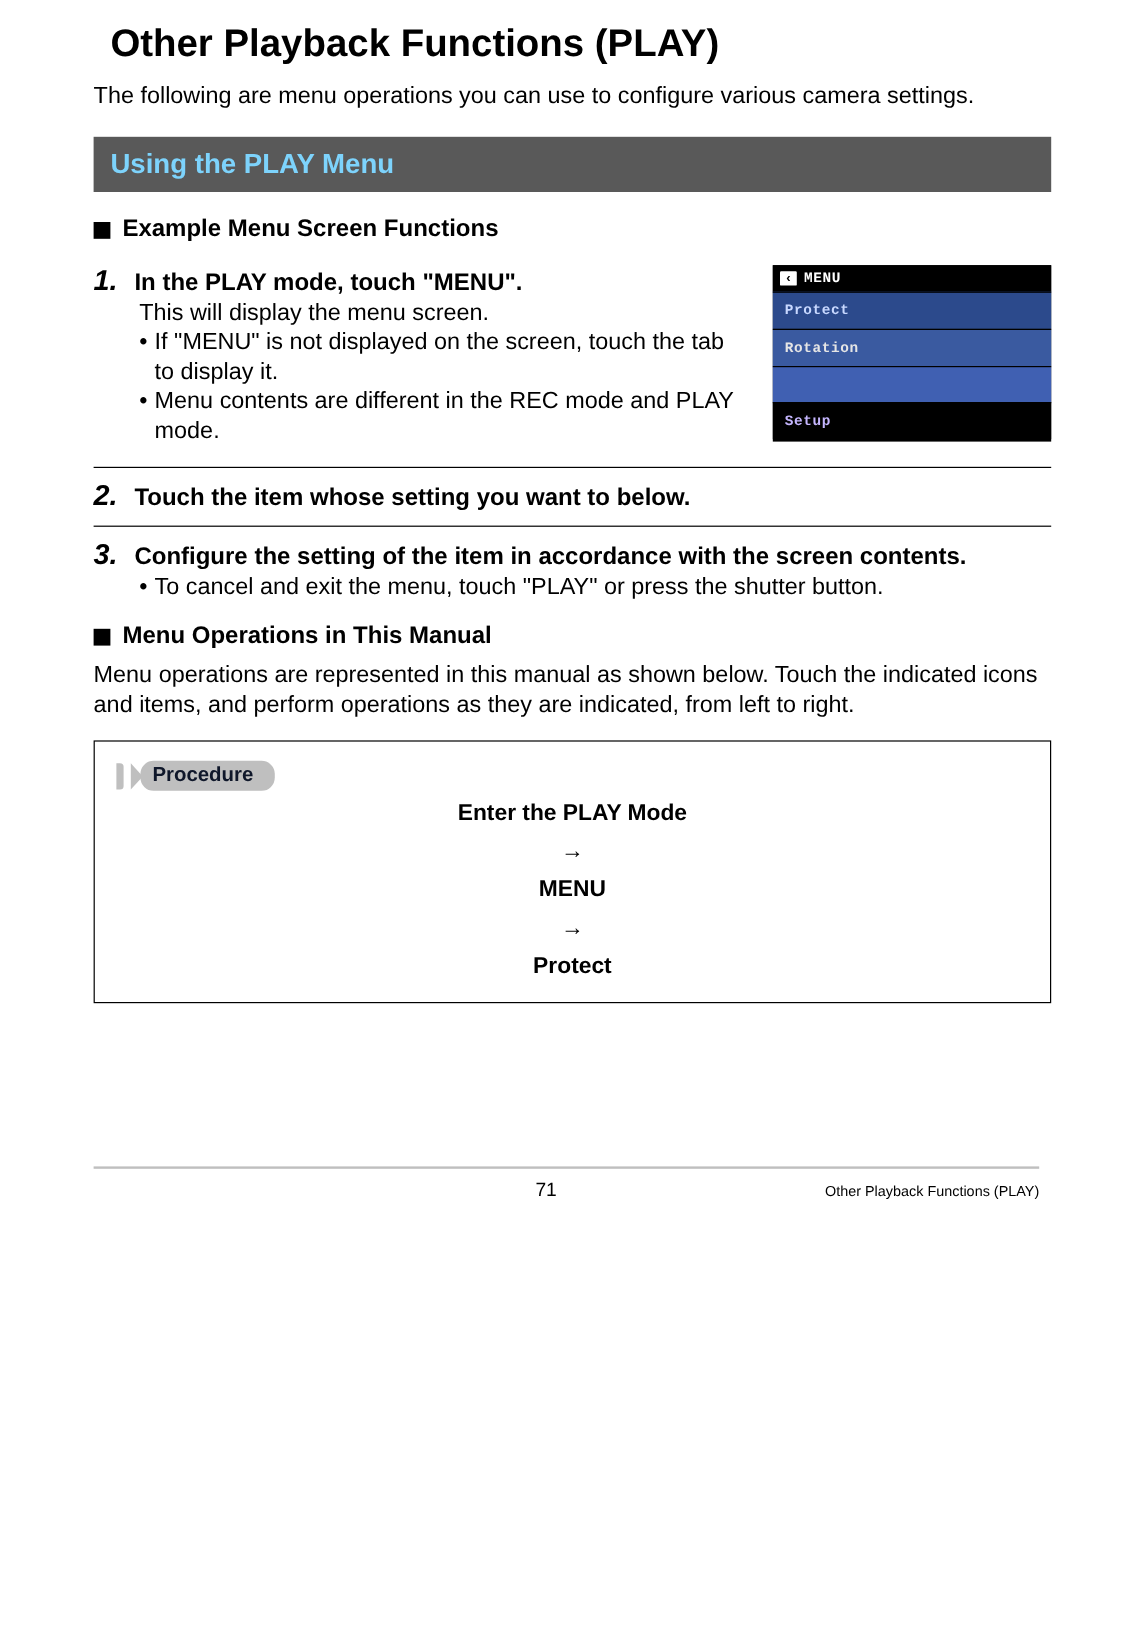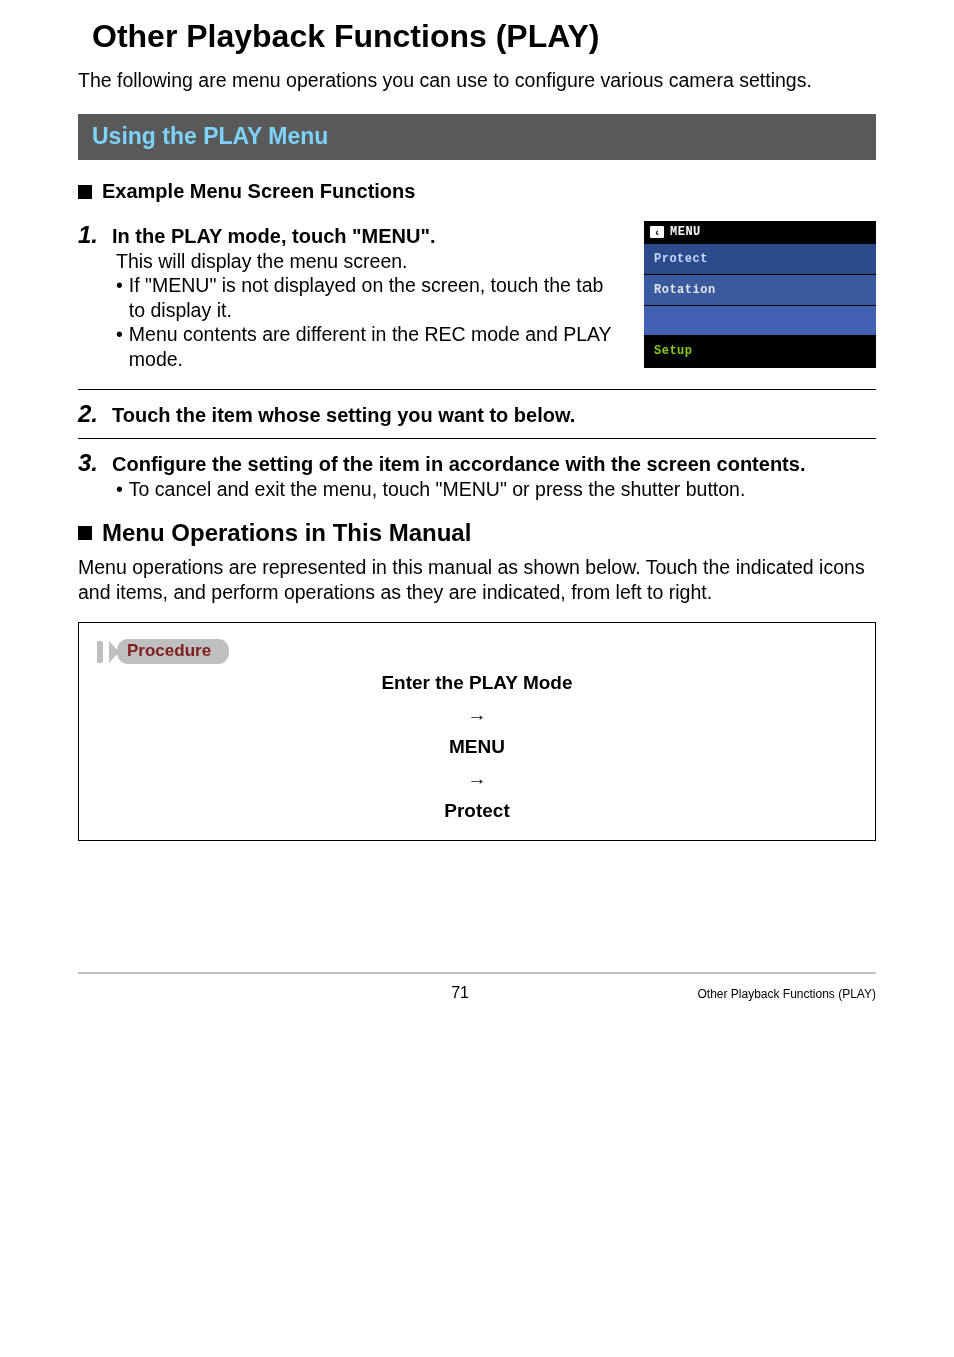--- a/index.html
+++ b/index.html
@@ -118,28 +118,28 @@
   }
   .ss-item {
     padding: 8px 10px;
     border-top: 1px solid #000;
     font-weight: bold;
     letter-spacing: 0.5px;
   }
   .ss-protect { background: #2c4a8c; color: #c8d8ff; }
   .ss-rotation { background: #3a5aa0; color: #e5e5e5; }
   .ss-blank { background: #4060b2; height: 30px; }
-  .ss-setup { background: #000; color: #84cc16; font-family: Liberation Mono, monospace; }
+  .ss-setup { background: #000; color: #c4b5fd; font-family: Liberation Mono, monospace; }
   .hr {
     border: none;
     border-top: 1px solid #000;
     margin: 10px 0 10px 0;
   }
   .subhead2 {
-    font-size: 24px;
+    font-size: 20px;
     font-weight: bold;
     display: flex;
     align-items: center;
     gap: 10px;
     margin-top: 18px;
     margin-bottom: 8px;
   }
   .para {
     font-size: 19.5px;
     line-height: 1.25;
@@ -164,21 +164,21 @@
   }
   .proc-arrow-marker {
     width: 0; height: 0;
     border-top: 11px solid transparent;
     border-bottom: 11px solid transparent;
     border-left: 10px solid #bfbfbf;
     margin-right: -2px;
   }
   .proc-pill {
     background: #bfbfbf;
-    color: #7f1d1d;
+    color: #0f172a;
     font-weight: bold;
     font-size: 17px;
     padding: 2px 18px 3px 10px;
     border-radius: 11px;
   }
   .proc-line {
     font-size: 19px;
     font-weight: bold;
     display: flex;
     align-items: center;
@@ -187,21 +187,21 @@
     flex-direction: column;
   }
   .arrow {
     display: inline-block;
     font-size: 19px;
   }
   .footer {
     position: absolute;
     bottom: 32px;
     left: 78px;
-    right: 78px;
+    right: 88px;
   }
   .footer-line {
     border-top: 2px solid #bfbfbf;
     margin-bottom: 10px;
   }
   .footer-row {
     display: flex;
     align-items: baseline;
   }
   .page-num {
@@ -279,21 +279,21 @@
   <hr class="hr">
 
   <div class="step">
     <div class="step-line">
       <span class="step-num">3.</span>
       <span class="step-head">Configure the setting of the item in accordance with the screen contents.</span>
     </div>
     <div class="bullet-list">
       <div class="bi">
         <span class="dot">•</span>
-        <span>To cancel and exit the menu, touch "MENU" or press the shutter button.</span>
+        <span>To cancel and exit the menu, touch "PLAY" or press the shutter button.</span>
       </div>
     </div>
   </div>
 
   <div class="subhead2">
     <span class="blacksq"></span>
     <span>Menu Operations in This Manual</span>
   </div>
 
   <p class="para">Menu operations are represented in this manual as shown below. Touch the indicated icons and items, and perform operations as they are indicated, from left to right.</p>

